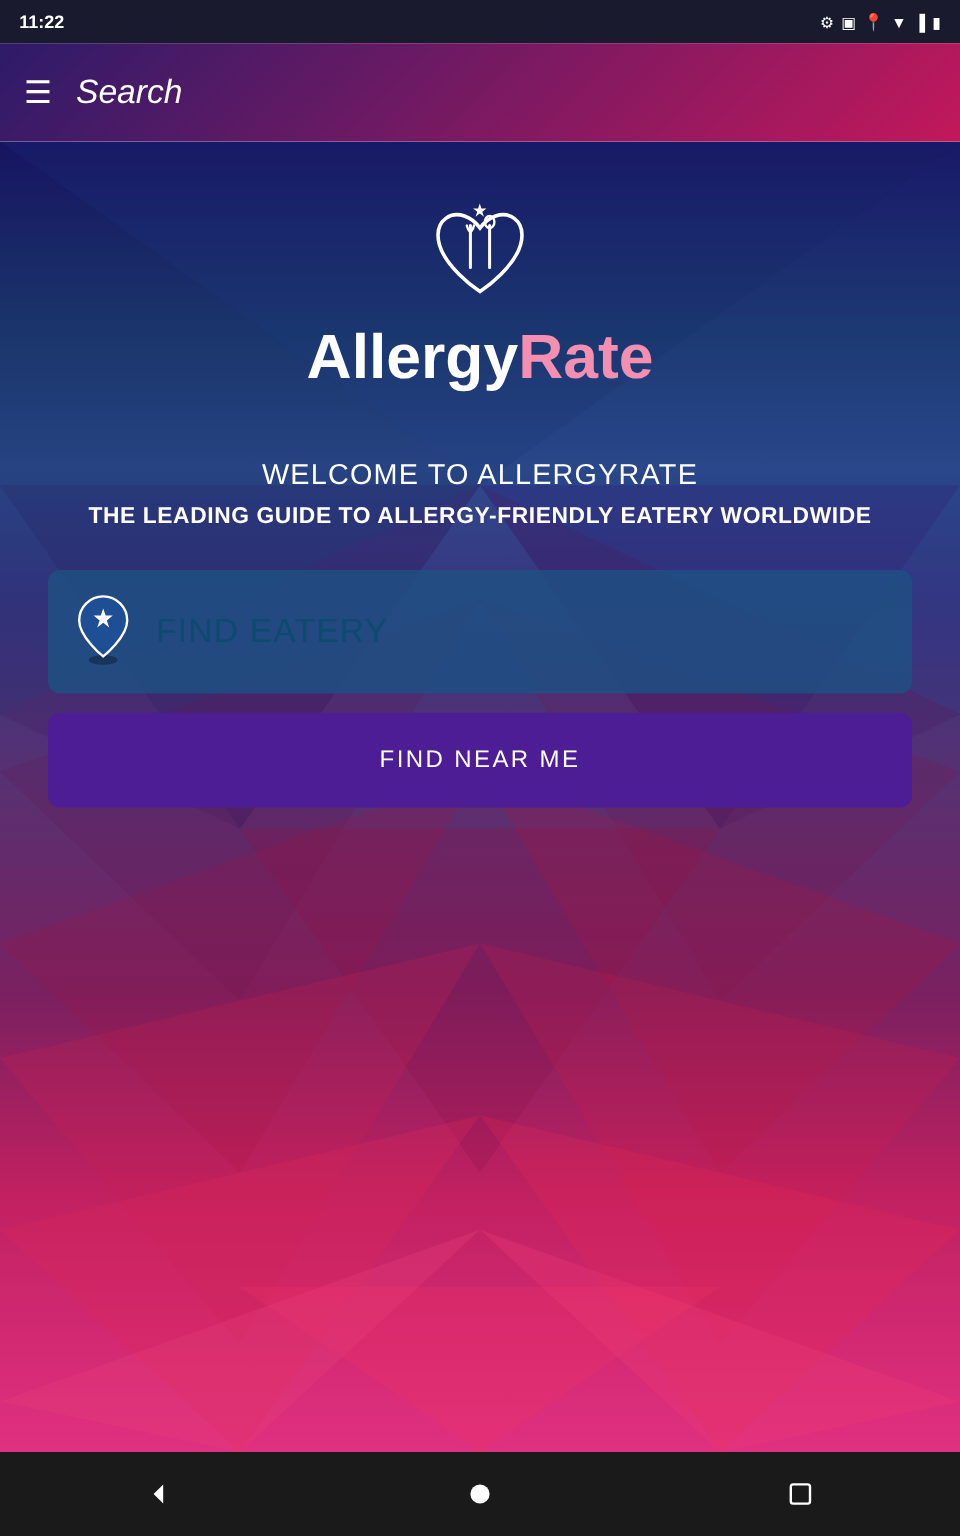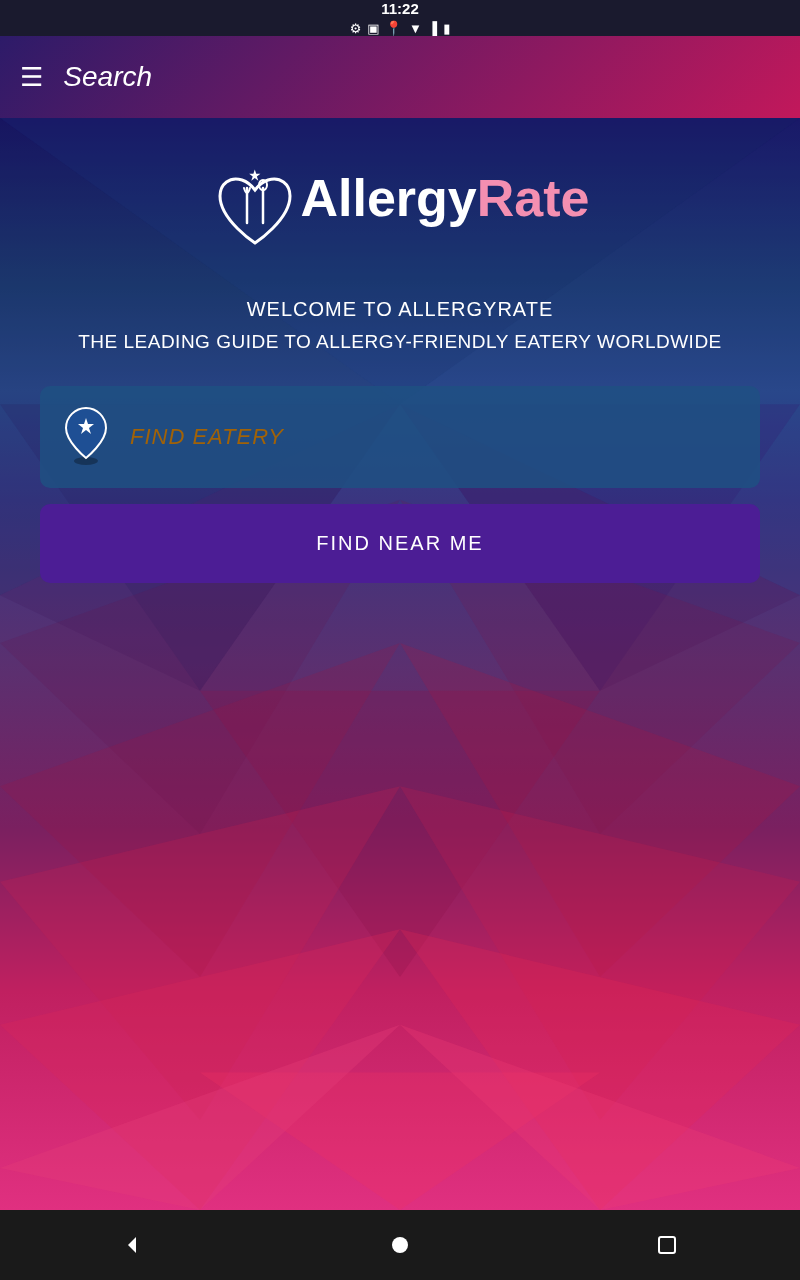--- a/index.html
+++ b/index.html
@@ -16,21 +16,20 @@
 
     
     .status-bar {
       background: #1a1a2e;
       height: 36px;
       display: flex;
       align-items: center;
       justify-content: space-between;
       padding: 0 16px;
       flex-shrink: 0;
-      flex-direction: column;
     }
     .status-time {
       color: white;
       font-size: 15px;
       font-weight: bold;
     }
     .status-icons {
       display: flex;
       align-items: center;
       gap: 6px;
@@ -102,21 +101,22 @@
       z-index: 10;
       display: flex;
       flex-direction: column;
       align-items: center;
       padding: 50px 40px 0;
     }
 
     
     .logo-container {
       display: flex;
-      flex-direction: row;
+      flex-direction: column;
+      align-items: center;
       margin-bottom: 30px;
     }
 
     .logo-icon-wrapper {
       width: 90px;
       height: 90px;
       margin-bottom: 10px;
     }
 
     .logo-text {
@@ -126,30 +126,31 @@
     .logo-allergy {
       color: white;
     }
     .logo-rate {
       color: #f48fb1;
     }
 
     
     .welcome-text {
       color: white;
-      font-size: 20px;
+      font-size: 24px;
       font-weight: 500;
       text-align: center;
       letter-spacing: 1px;
       margin-bottom: 8px;
+      margin-top: 24px;
     }
     .tagline-text {
       color: white;
       font-size: 19px;
-      font-weight: 400;
+      font-weight: 700;
       text-align: center;
       letter-spacing: 0.5px;
       margin-bottom: 30px;
       line-height: 1.4;
     }
 
     
     .find-eatery-container {
       width: 100%;
       background: rgba(30, 80, 130, 0.85);
@@ -160,25 +161,24 @@
       gap: 18px;
       margin-bottom: 16px;
       cursor: pointer;
     }
 
     .location-pin-icon {
       flex-shrink: 0;
     }
 
     .find-eatery-label {
-      color: #a16207;
-      font-size: 22px;
+      color: #0c4a6e;
+      font-size: 28px;
       font-weight: 500;
       letter-spacing: 1px;
-      font-style: italic;
     }
 
     
     .find-near-me-btn {
       width: 100%;
       background: #4c1d95;
       border: none;
       border-radius: 10px;
       padding: 28px;
       color: white;

